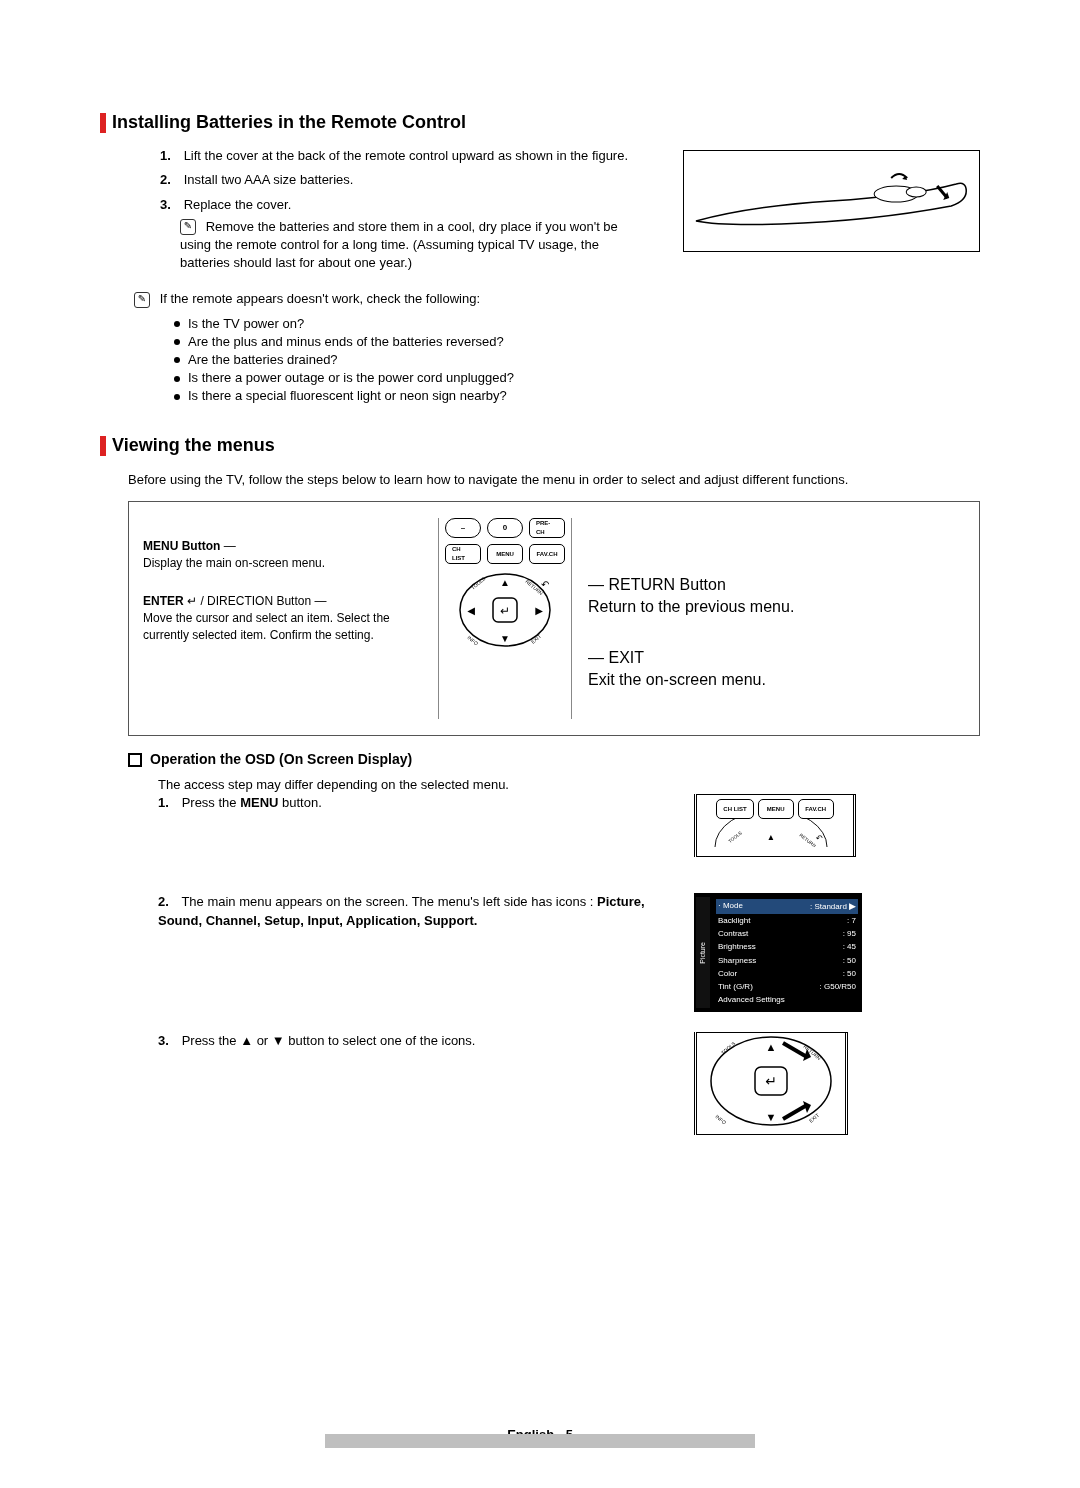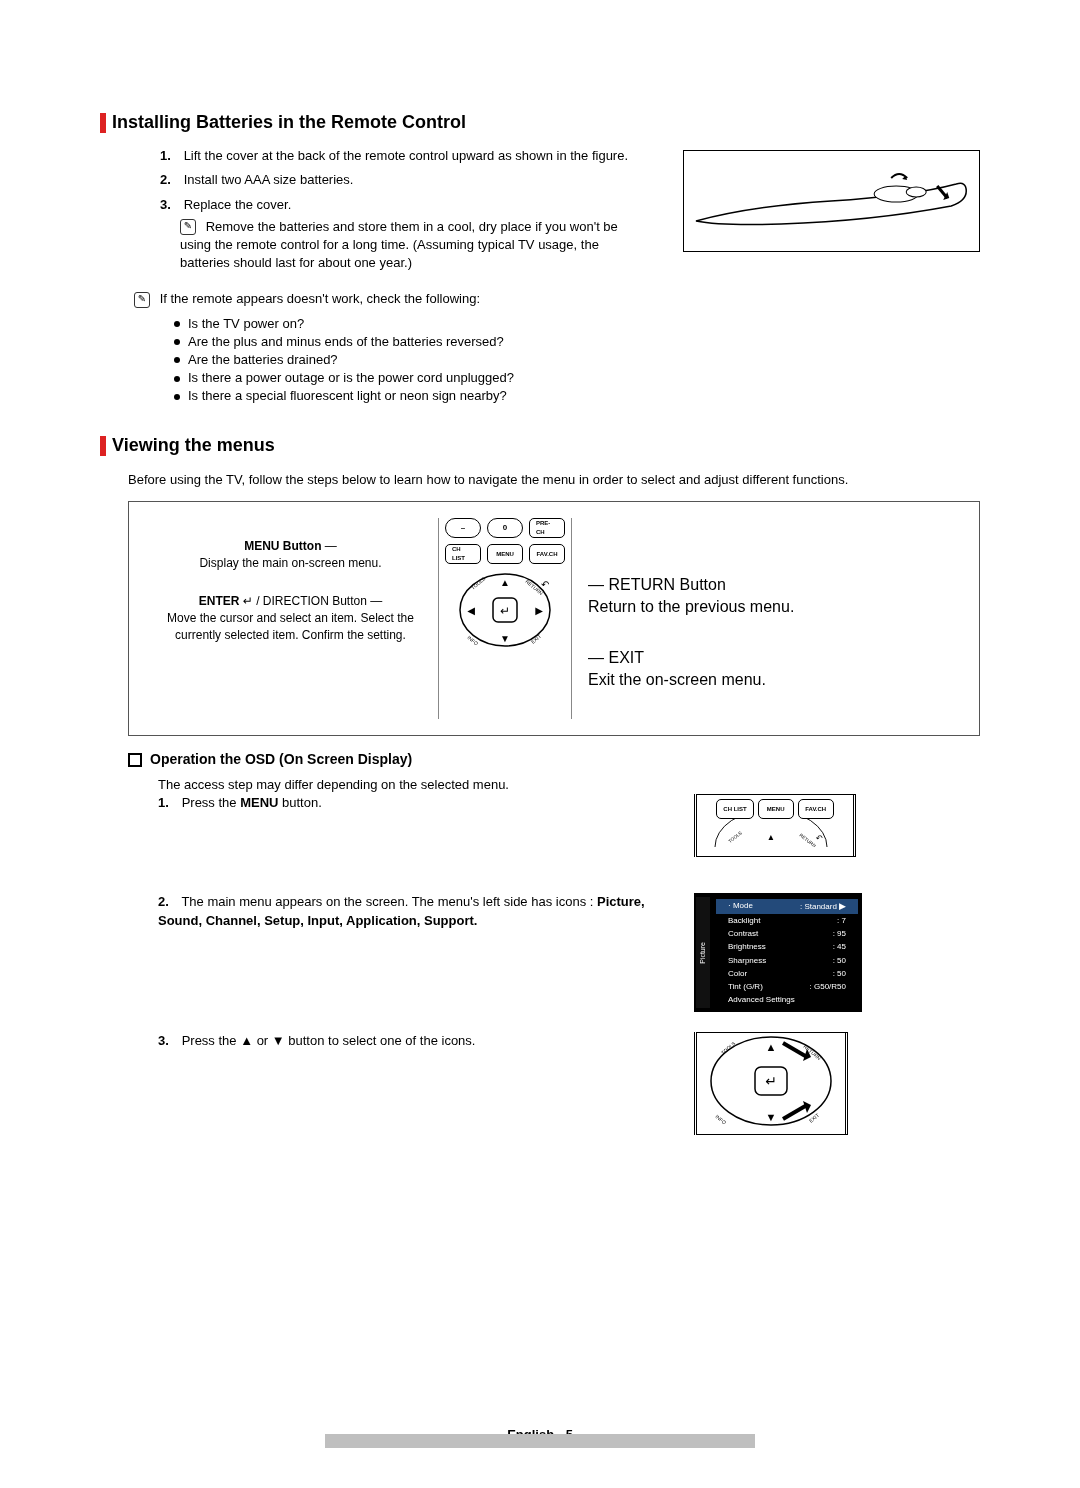--- a/index.html
+++ b/index.html
@@ -11,21 +11,21 @@
   .indent-2{margin-left:80px}
   ol{margin:0;padding:0;list-style:none}
   li{margin:6px 0}
   .num{font-weight:bold;display:inline-block;width:20px}
   .note-ic{display:inline-block;width:14px;height:14px;border:1px solid #333;border-radius:3px;text-align:center;line-height:12px;font-size:10px;vertical-align:middle;margin-right:6px}
   .bul{display:inline-block;width:6px;height:6px;background:#000;border-radius:50%;margin-right:8px;vertical-align:middle}
   .remote-fig{position:absolute;right:100px;top:150px;width:295px;height:100px;border:1px solid #000;display:flex;align-items:center;justify-content:center}
   .remote-fig svg{width:95%}
   .intro{margin:6px 0 12px 28px}
   .menubox{border:1px solid #555;margin:0 0 14px 28px;padding:16px 14px;display:flex;gap:0;position:relative}
-  .mb-left{flex:0 0 295px;text-align:center;font-size:12px}
+  .mb-left{flex:0 0 295px;text-align:left;font-size:12px}
   .mb-left .blk{margin-bottom:22px}
   .mb-left .t{font-weight:bold}
   .mb-center{flex:0 0 120px;border-left:1px solid #888;border-right:1px solid #888;padding:0 6px;display:flex;flex-direction:column;align-items:center;gap:6px}
   .mb-right{flex:1;padding-left:16px;font-size:16px}
   .mb-right .blk{margin-bottom:28px}
   .key{border:1.5px solid #000;border-radius:5px;padding:2px 6px;font-size:8px;font-weight:bold;display:inline-flex;align-items:center;justify-content:center;min-width:22px;height:14px;background:#fff}
   .key.round{border-radius:10px}
   .row-keys{display:flex;gap:6px;justify-content:center}
   .dpad-wrap{position:relative;width:100px;height:80px}
   .sub-h{display:flex;align-items:center;gap:8px;margin:14px 0 6px 28px}
@@ -33,21 +33,21 @@
   .sub-h h3{margin:0;font-size:14px}
   .osd-steps{margin-left:58px}
   .osd-steps .step{display:flex;align-items:flex-start;margin-bottom:10px}
   .osd-steps .txt{flex:0 0 516px;padding-right:20px}
   .osd-steps .fig{flex:0 0 160px}
   .mini-remote{border:1px solid #000;border-left:3px double #000;border-right:3px double #000;padding:4px;width:148px}
   .osd-screen{background:#000;color:#fff;font-size:8px;width:160px;padding:6px 4px;position:relative}
   .osd-screen .side{position:absolute;left:2px;top:4px;bottom:4px;width:14px;background:#111;display:flex;align-items:center;justify-content:center}
   .osd-screen .side span{writing-mode:vertical-rl;transform:rotate(180deg);font-size:7px}
   .osd-screen .rows{margin-left:18px}
-  .osd-screen .r{display:flex;justify-content:space-between;padding:1px 12px}
+  .osd-screen .r{display:flex;justify-content:space-between;padding:1px 2px}
   .osd-screen .r.hl{background:#234a7a}
   .osd-screen .tri{color:#fff;font-size:9px}
   .footer{position:absolute;left:0;right:0;bottom:44px;text-align:center;font-weight:bold}
   .footer-bar{position:absolute;left:50%;transform:translateX(-50%);bottom:40px;width:430px;height:14px;background:#bfbfbf}
 </style>
 </head>
 <body>
 
 <div class="page">
 

